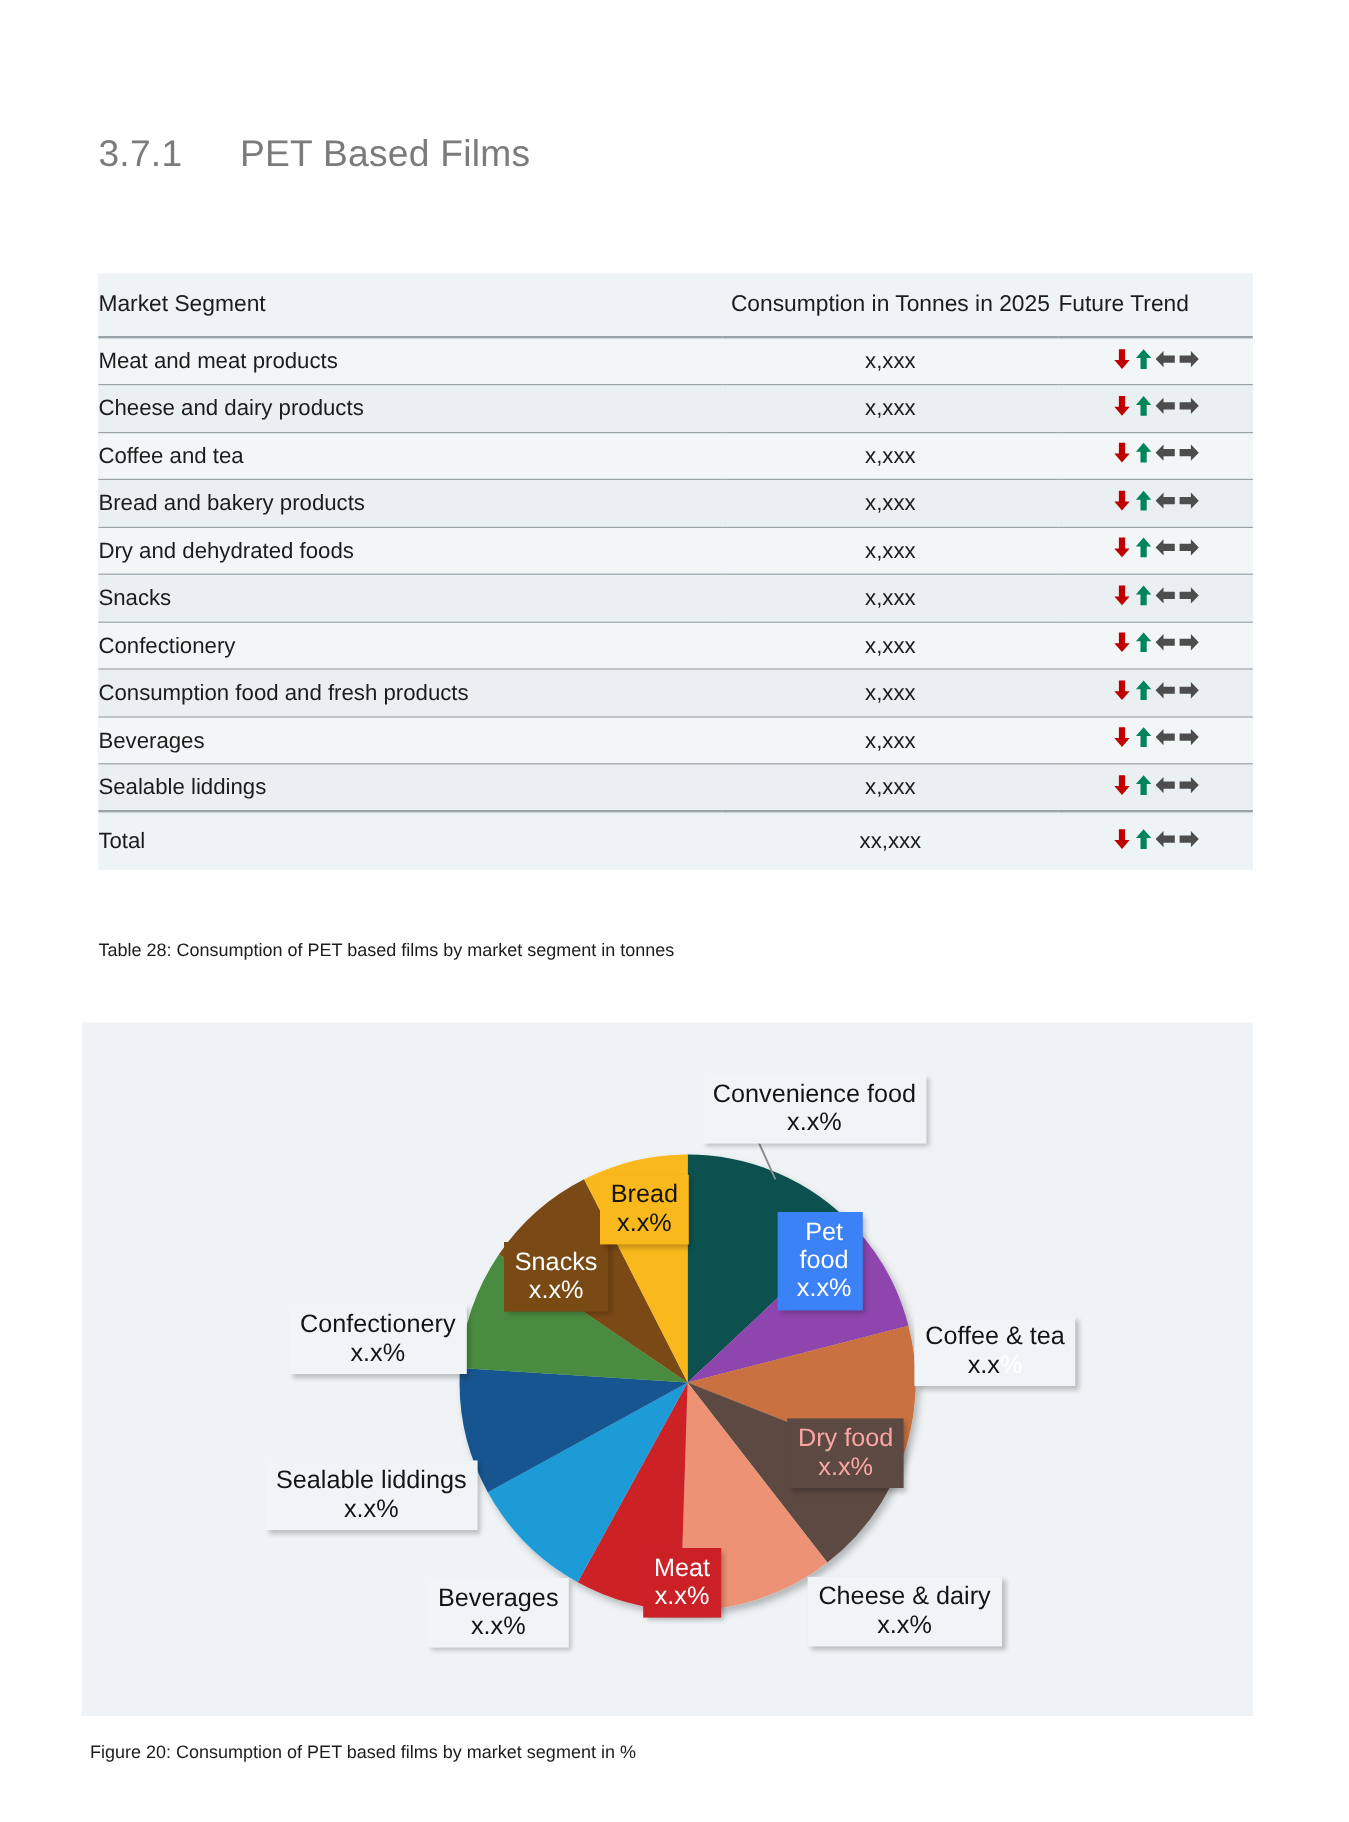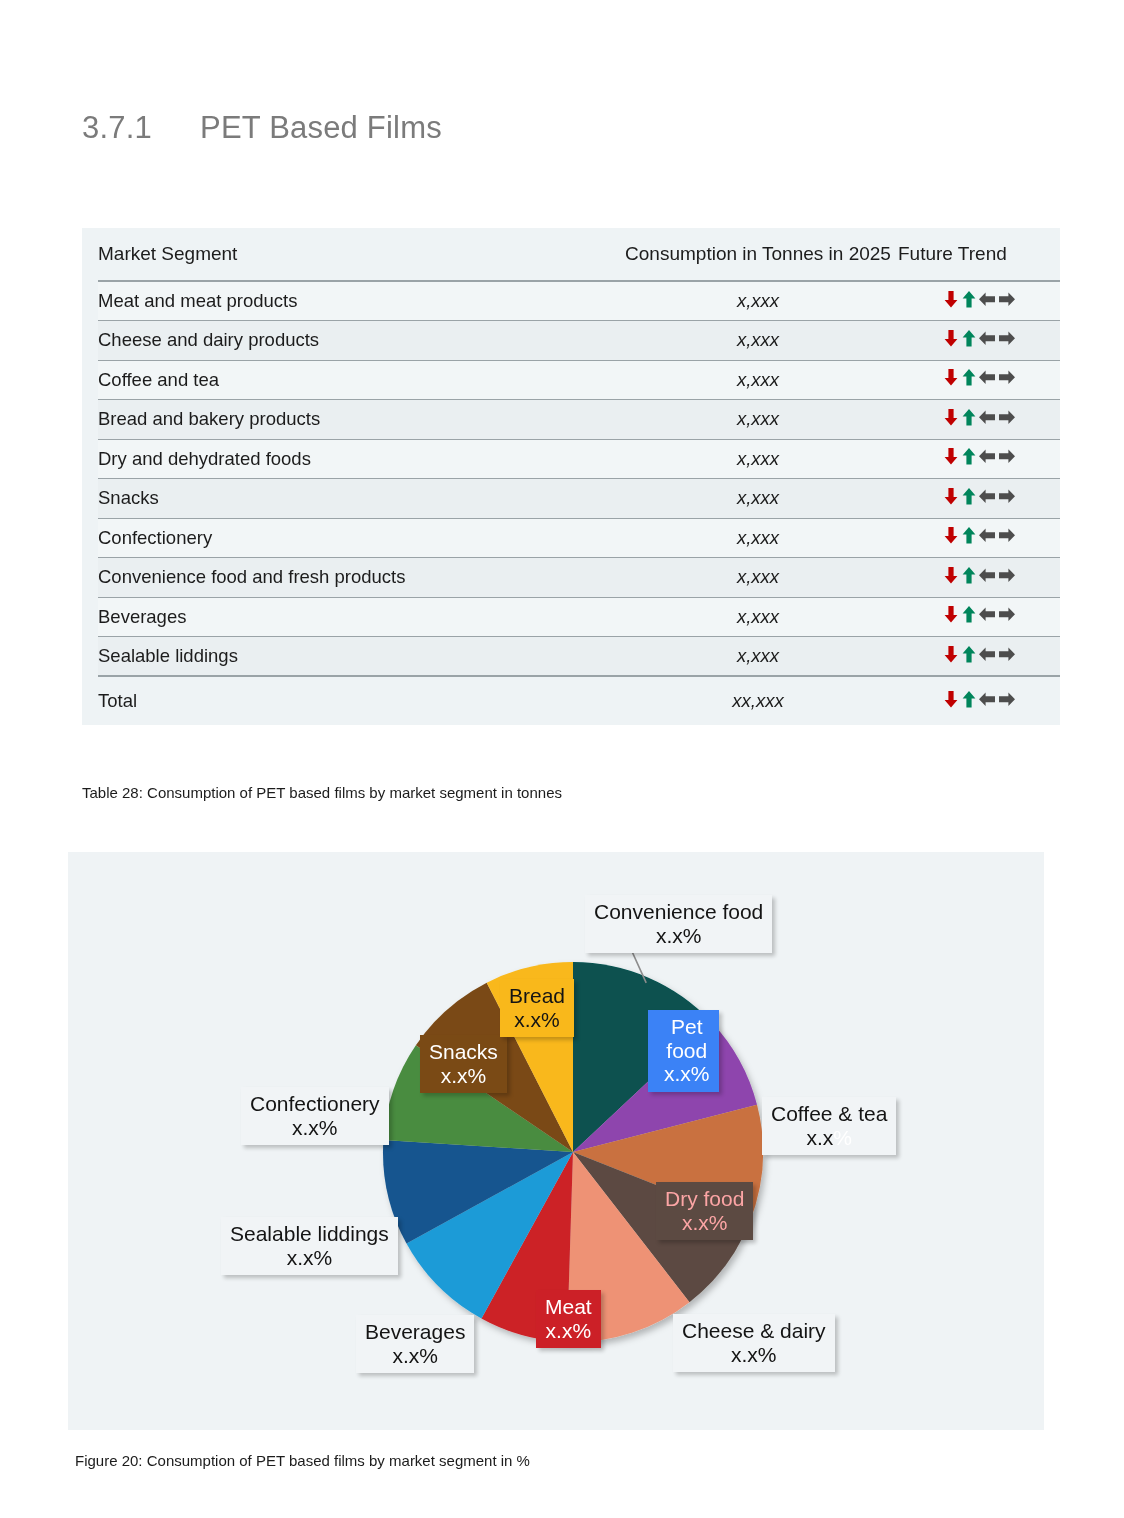--- a/index.html
+++ b/index.html
@@ -17,42 +17,42 @@
   }
   #heading .num{display:inline-block;width:118px;}
 
   
   #table-wrap{
     position:absolute;left:82px;top:228px;width:962px;
     background:#eef3f5;
   }
   table#segment-table{
     border-collapse:collapse;width:100%;table-layout:fixed;
-    font-size:18.5px;color:#1c1c1c;margin-left:16px;
+    font-size:18.5px;color:#1c1c1c;
   }
   table#segment-table th,table#segment-table td{
     padding:0;margin:0;vertical-align:middle;
   }
   .col-seg{width:520px;}
   .col-val{width:280px;}
   .col-trend{width:162px;}
 
   thead th{
     height:52px;font-weight:400;color:#1c1c1c;font-size:19px;
     background:#eef3f5;border-bottom:2px solid #9aa3a7;
   }
   thead th.h-seg{text-align:left;padding-left:11px;}
   thead th.h-val{text-align:center;}
   thead th.h-trend{text-align:left;padding-right:8px;}
 
   tbody tr{height:39.5px;}
   tbody tr td{border-bottom:1px solid #9aa3a7;background:#f2f6f7;}
   tbody tr:nth-child(even) td{background:#eaeff1;}
   td.c-seg{text-align:left;padding-left:31px;}
-  td.c-val{text-align:center;font-style:italic;}
+  td.c-val{text-align:center;}
   td.c-trend{text-align:center;padding-right:8px;}
 
   tr.total-row td{
     background:#eef3f5;border-bottom:none;border-top:2px solid #9aa3a7;
     height:48px;
   }
   tr.total-row td.c-seg{padding-left:11px;}
 
   .trend{display:inline-flex;align-items:center;gap:0px;line-height:1;}
   .trend svg{display:block;}
@@ -230,21 +230,21 @@
               </svg>
               <svg width="19" height="20" viewBox="0 0 19 20">
                 <path d="M17 7.2 V13.2 H7.6 V17 L1 10.2 L7.6 3.4 V7.2 Z" fill="#4D4D4D"></path>
               </svg>
               <svg width="19" height="20" viewBox="0 0 19 20">
                 <path d="M2 7.2 V13.2 H11.4 V17 L18 10.2 L11.4 3.4 V7.2 Z" fill="#4D4D4D"></path>
               </svg>
             </span></td>
         </tr>
         <tr>
-          <td class="c-seg">Convenience food and fresh products</td>
+          <td class="c-seg">Consumption food and fresh products</td>
           <td class="c-val">x,xxx</td>
           <td class="c-trend"><span class="trend">
               <svg width="18" height="20" viewBox="0 0 18 20">
                 <path d="M6.4 2 H11.6 V11 H15.4 L9 18.4 L2.6 11 H6.4 Z" fill="#C00000"></path>
               </svg>
               <svg width="18" height="20" viewBox="0 0 18 20">
                 <path d="M6.4 18.4 H11.6 V9.4 H15.4 L9 2 L2.6 9.4 H6.4 Z" fill="#00855B"></path>
               </svg>
               <svg width="19" height="20" viewBox="0 0 19 20">
                 <path d="M17 7.2 V13.2 H7.6 V17 L1 10.2 L7.6 3.4 V7.2 Z" fill="#4D4D4D"></path>

